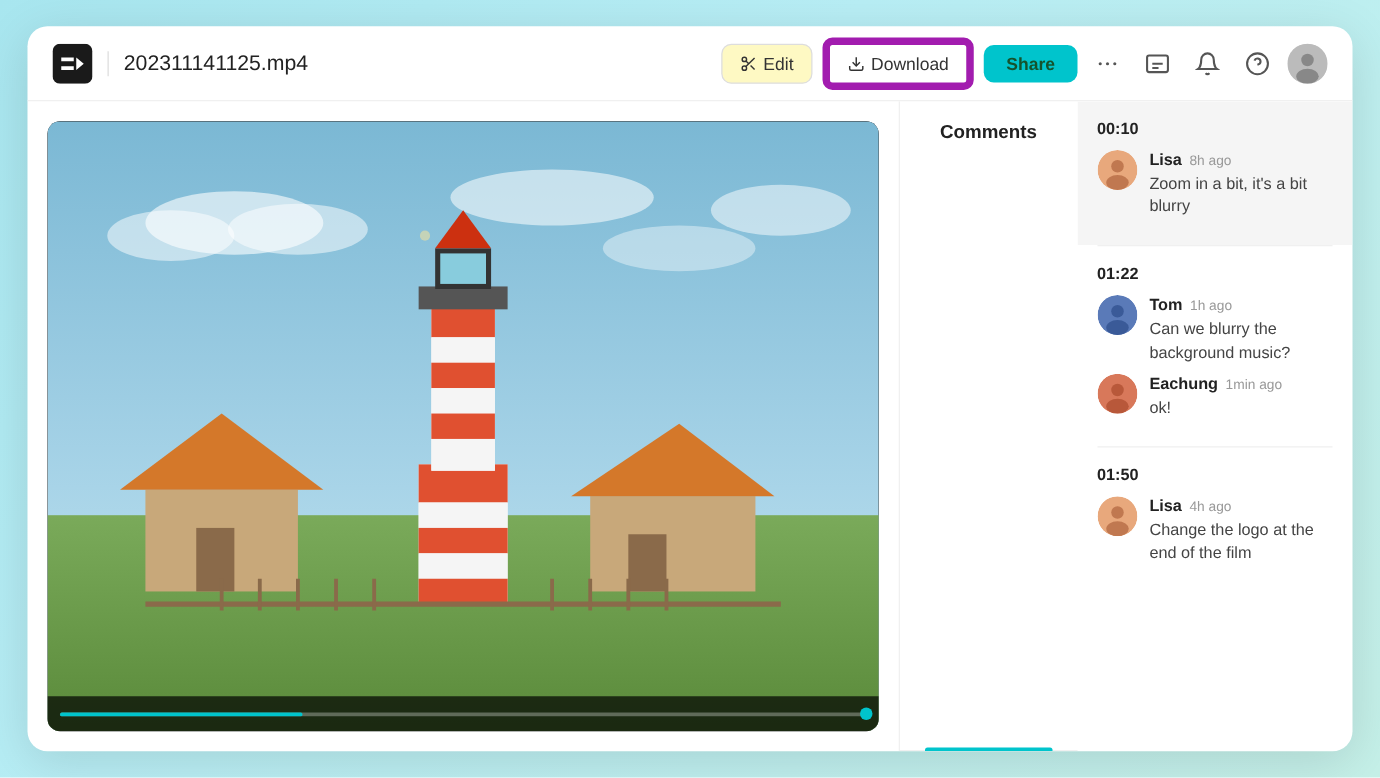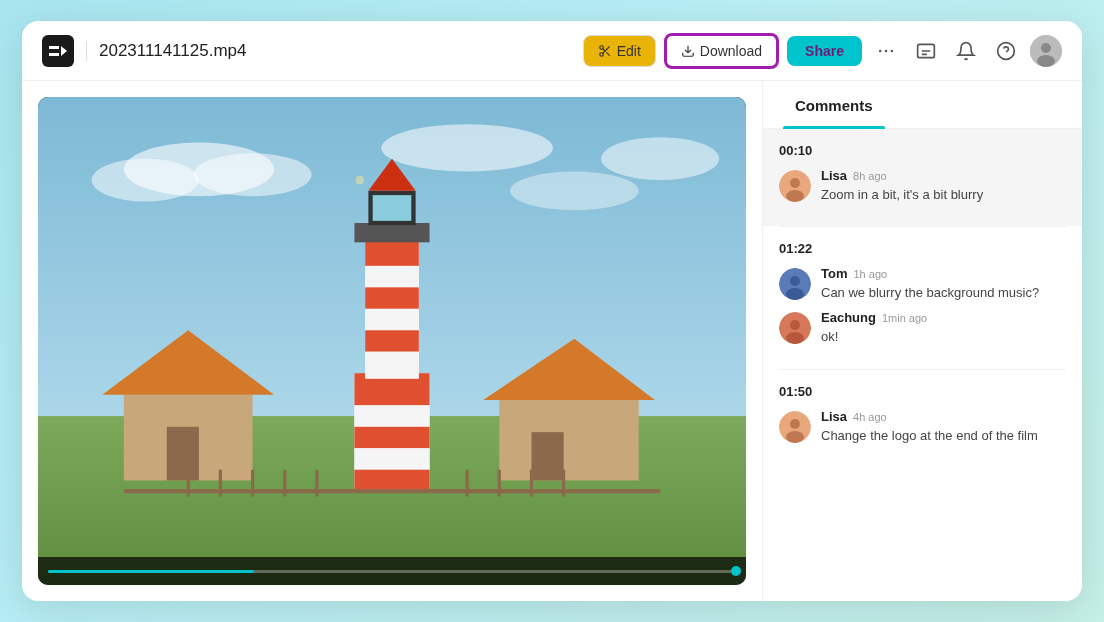--- a/index.html
+++ b/index.html
@@ -55,43 +55,43 @@
       align-items: center;
       gap: 8px;
     }
     .btn-edit {
       display: flex;
       align-items: center;
       gap: 5px;
       padding: 7px 14px;
       border: 1px solid #ddd;
       border-radius: 8px;
-      background: #eab308;
+      background: #fef9c3;
       font-size: 14px;
       color: #333;
       cursor: pointer;
     }
     .btn-download {
       display: flex;
       align-items: center;
       gap: 5px;
       padding: 7px 14px;
-      border: 3px solid #a21caf;
+      border: 6px solid #a21caf;
       border-radius: 8px;
       background: #fff;
       font-size: 14px;
       color: #333;
       cursor: pointer;
     }
     .btn-share {
       padding: 7px 18px;
       border: none;
       border-radius: 8px;
       background: #00c4cc;
-      color: #701a75;
+      color: #14532d;
       font-size: 14px;
       font-weight: 600;
       cursor: pointer;
     }
     .icon-btn {
       width: 32px;
       height: 32px;
       display: flex;
       align-items: center;
       justify-content: center;
@@ -157,24 +157,23 @@
       width: 10px;
       height: 10px;
       background: #00c4cc;
       border-radius: 50%;
       position: absolute;
       right: -5px;
       top: -3.5px;
     }
     
     .comments-panel {
-      width: 320px;
+      width: 363px;
       border-left: 1px solid #f0f0f0;
       display: flex;
-      flex-direction: column;
     }
     .panel-tabs {
       display: flex;
       border-bottom: 1px solid #f0f0f0;
       padding: 0 20px;
     }
     .panel-tab {
       padding: 16px 12px 14px;
       font-size: 15px;
       font-weight: 500;
@@ -208,21 +207,21 @@
       background: #f5f5f5;
     }
     .comment-timestamp {
       font-size: 13px;
       font-weight: 700;
       color: #222;
       margin-bottom: 10px;
     }
     .comment-item {
       display: flex;
-      align-items: center;
+      align-items: flex-start;
       gap: 10px;
       margin-bottom: 8px;
     }
     .comment-avatar {
       width: 32px;
       height: 32px;
       border-radius: 50%;
       overflow: hidden;
       flex-shrink: 0;
     }

